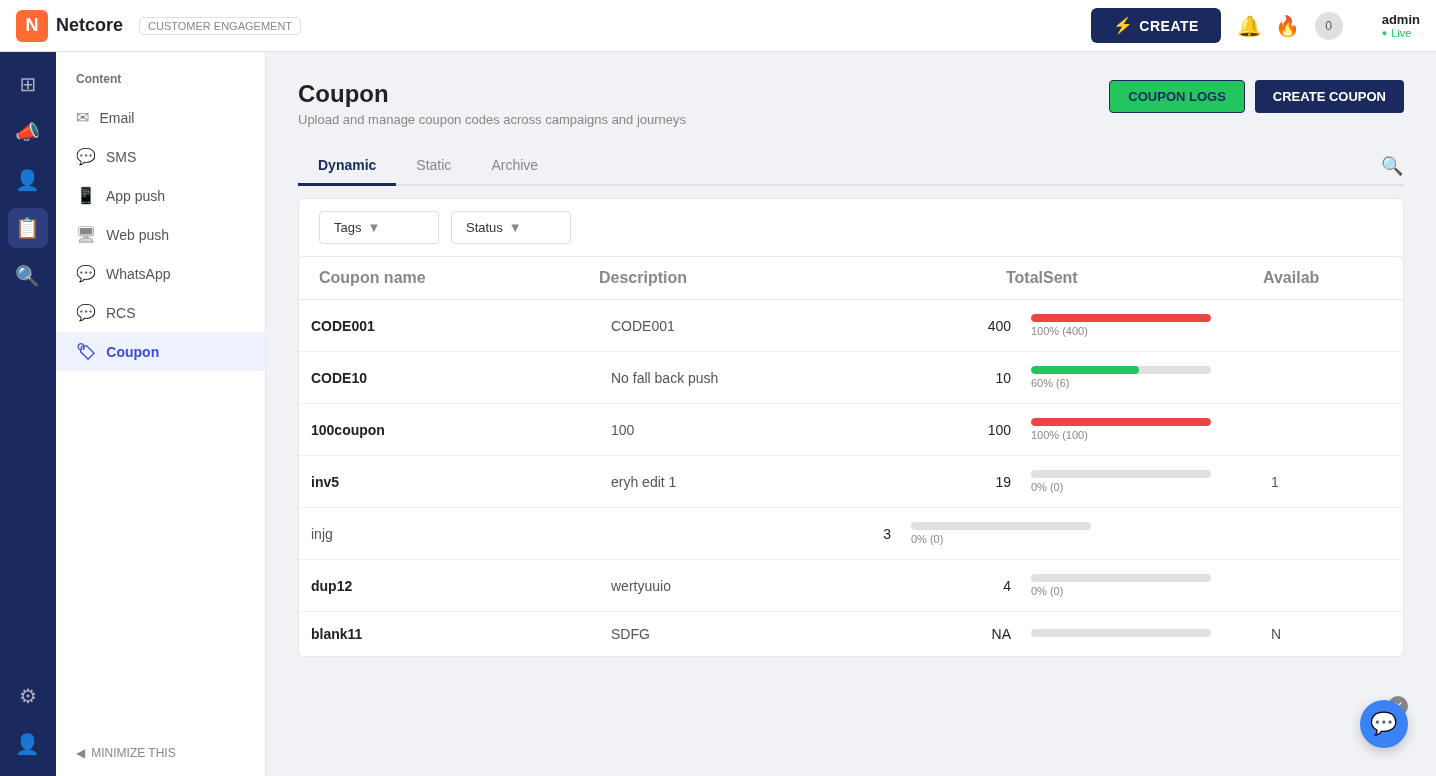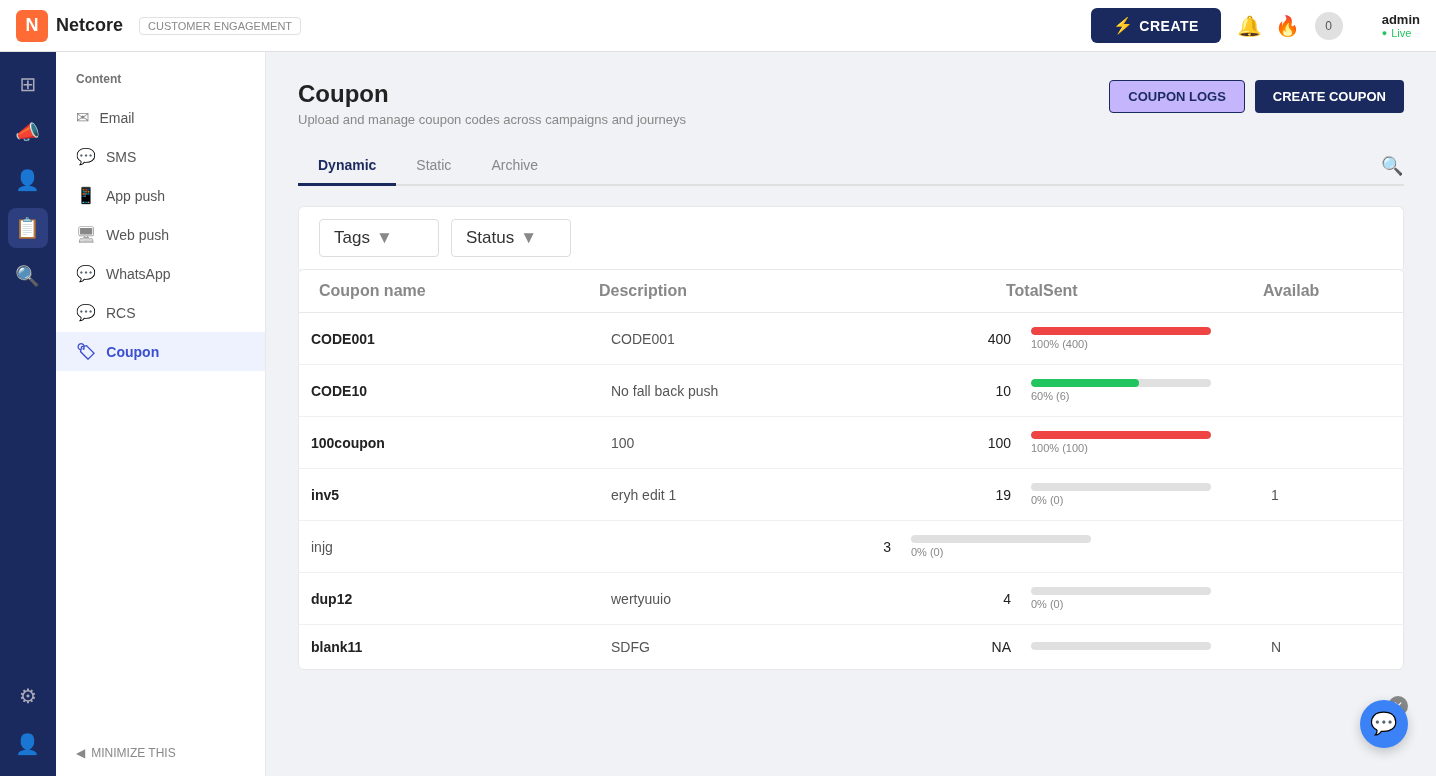--- a/index.html
+++ b/index.html
@@ -107,57 +107,57 @@
       overflow-y: auto;
       padding: 28px 32px;
     }
 
     .page-header { display: flex; align-items: flex-start; justify-content: space-between; margin-bottom: 20px; }
     .page-title { font-size: 24px; font-weight: 700; color: #222; }
     .page-subtitle { font-size: 13px; color: #888; margin-top: 4px; }
     .header-actions { display: flex; gap: 10px; }
     .btn-outline {
       border: 1px solid #1a2a5e;
-      background: #c4b5fd;
+      background: #22c55e;
       color: #1a2a5e;
       padding: 8px 18px;
       border-radius: 4px;
       font-size: 13px;
       font-weight: 600;
       cursor: pointer;
     }
     .btn-primary {
       border: none;
       background: #1a2a5e;
       color: #fff;
       padding: 8px 18px;
       border-radius: 4px;
       font-size: 13px;
       font-weight: 600;
       cursor: pointer;
     }
 
     
-    .tabs { display: flex; gap: 0; border-bottom: 2px solid #e0e0e0; margin-bottom: 20px; }
+    .tabs { display: flex; gap: 0; border-bottom: 2px solid #e0e0e0; margin-bottom: 12px; }
     .tab {
       padding: 10px 20px;
       font-size: 14px;
       color: #888;
       cursor: pointer;
       border-bottom: 3px solid transparent;
       margin-bottom: -2px;
     }
     .tab.active { color: #1a2a5e; font-weight: 700; border-bottom: 3px solid #1a2a5e; }
     .filter-dropdown {
       display: flex; align-items: center; gap: 6px;
       border: 1px solid #ddd;
       background: #fff;
       border-radius: 4px;
       padding: 8px 14px;
-      font-size: 17px;
+      font-size: 13px;
       color: #333;
       cursor: pointer;
       min-width: 120px;
     }
     .filter-dropdown .dd-arrow { color: #888; }
     .search-icon-btn { margin-left: auto; background: none; border: none; cursor: pointer; font-size: 18px; color: #888; }
 
     
     .table-wrap { background: #fff; border-radius: 6px; overflow: hidden; border: 1px solid #e8e8e8; }
     .table-header-row {

